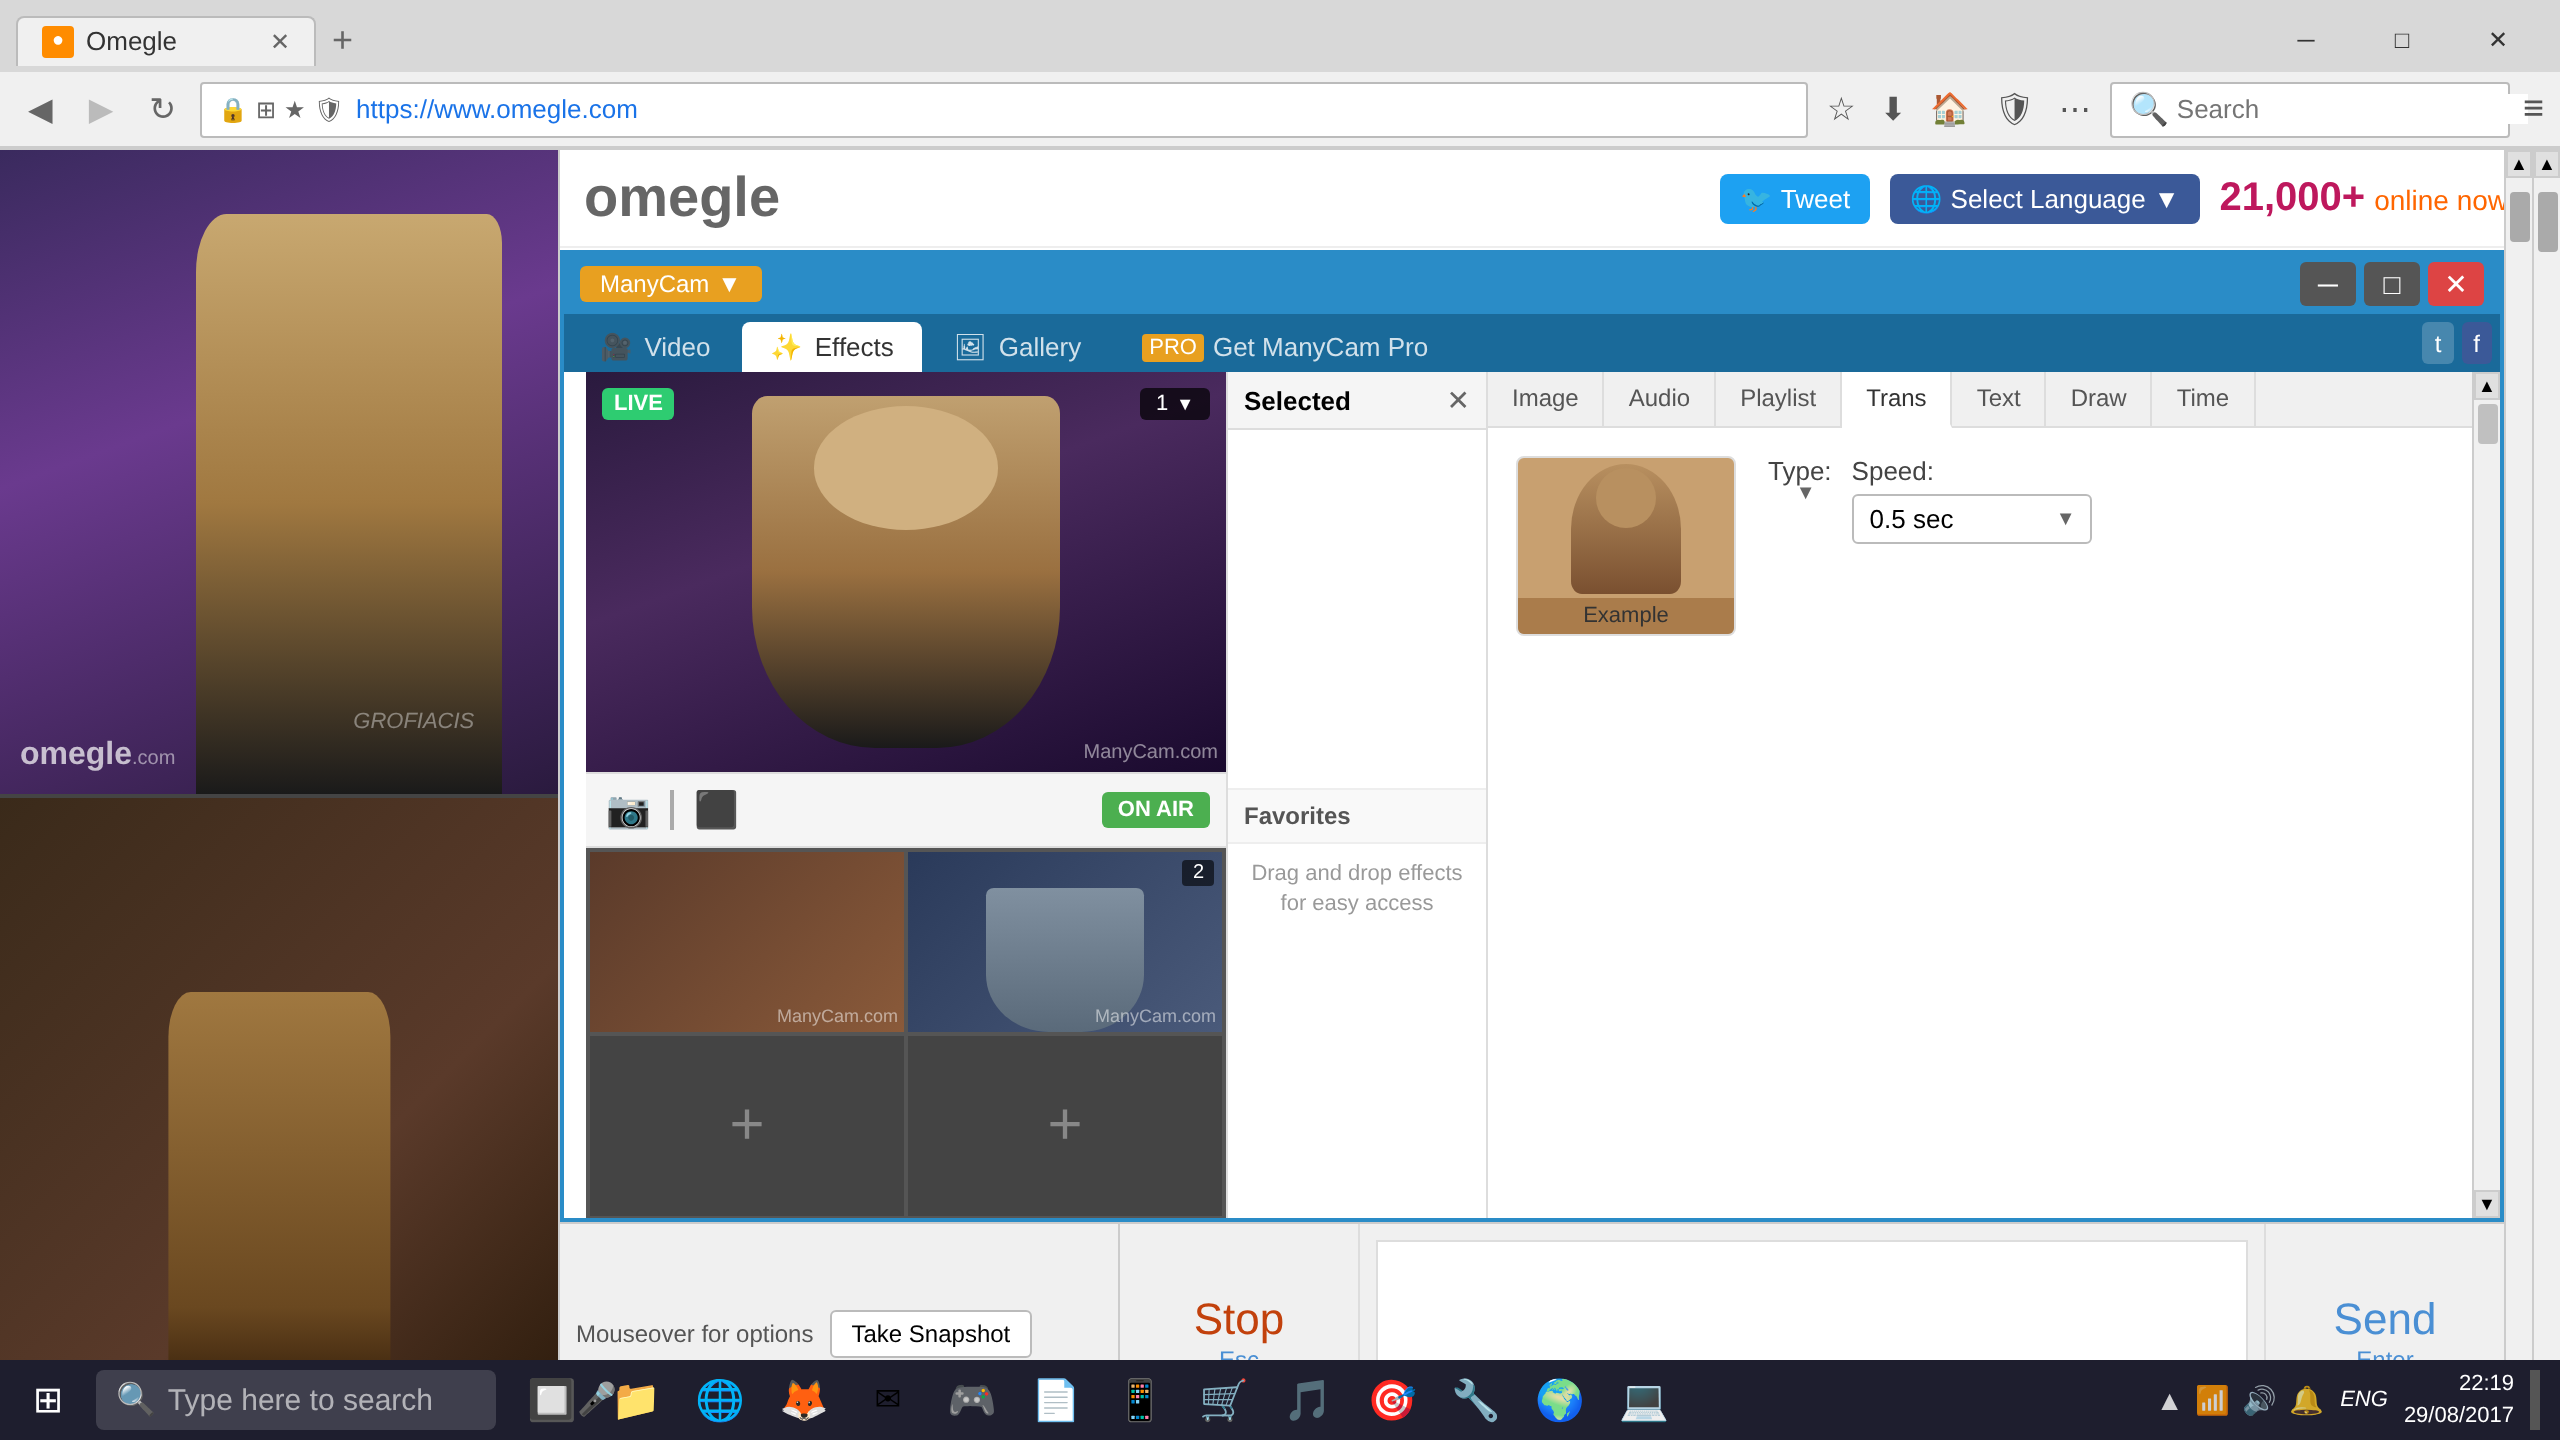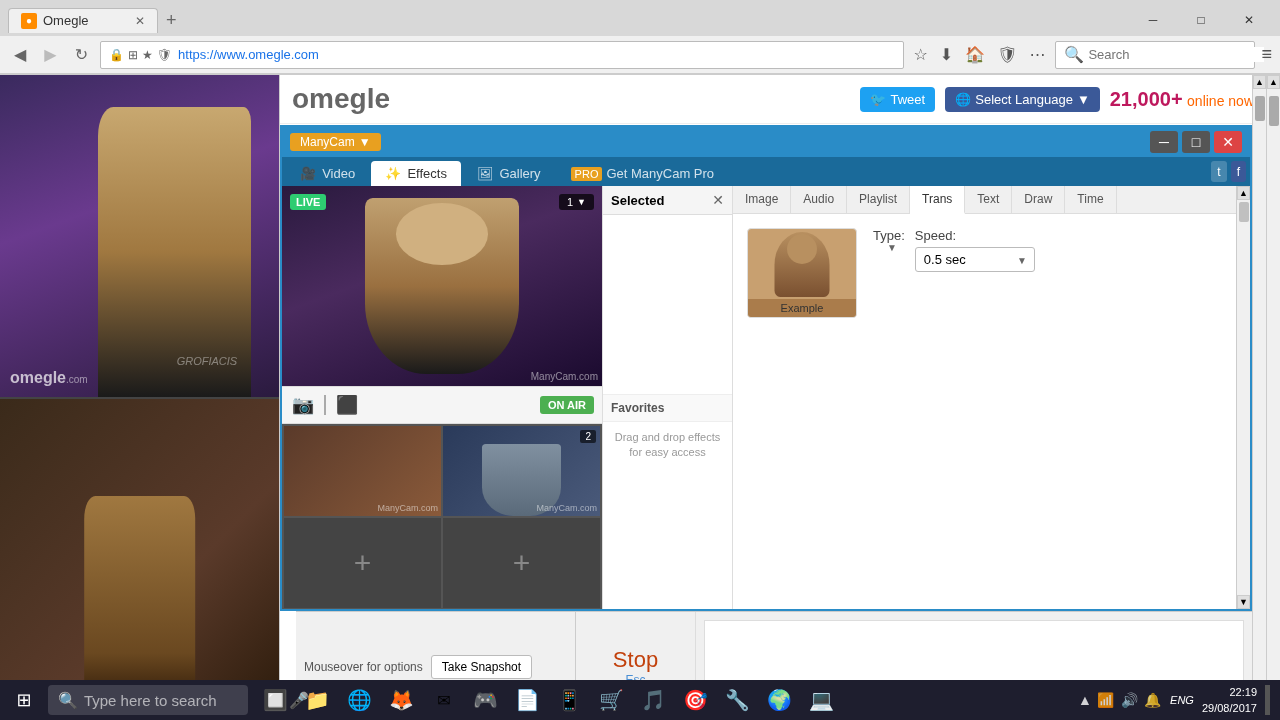--- a/index.html
+++ b/index.html
@@ -197,21 +197,21 @@
           <span>Get ManyCam Pro</span>
         </div>
         <div style="margin-left:auto;display:flex;gap:4px;padding-bottom:4px;">
           <button style="background:rgba(255,255,255,0.2);border:none;color:white;padding:2px 6px;font-size:12px;cursor:pointer;border-radius:3px;">t</button>
           <button style="background:#3b5998;border:none;color:white;padding:2px 6px;font-size:12px;cursor:pointer;border-radius:3px;">f</button>
         </div>
       </div>
 
       <div style="display:flex;flex:1;overflow:hidden;">
 
-        <div style="display:flex;flex-direction:column;width:320px;flex-shrink:0;">
+        <div style="display:flex;flex-direction:column;width:320px;flex-shrink:0;margin-left:11px;">
 
           <div style="flex:1;background:#111;position:relative;min-height:200px;">
             <div style="width:100%;height:100%;background:linear-gradient(160deg,#2a1a3e 0%,#4a2a5e 40%,#1a0a2e 100%);display:flex;align-items:center;justify-content:center;position:relative;overflow:hidden;">
               <div style="width:48%;height:88%;background:linear-gradient(180deg,#c0a070 0%,#9a7040 50%,#1a1a1a 100%);border-radius:5% 5% 40% 40%;position:relative;">
                 <div style="position:absolute;top:3%;left:20%;width:60%;height:35%;background:#d0b080;border-radius:50%;"></div>
               </div>
             </div>
             <div class="live-badge">LIVE</div>
             <div class="video-number-badge">
               <span>1</span>
@@ -310,32 +310,36 @@
         <div style="width:14px;background:#f0f0f0;border-left:1px solid #ccc;display:flex;flex-direction:column;">
           <button style="background:#e0e0e0;border:1px solid #ccc;font-size:9px;cursor:pointer;height:14px;">▲</button>
           <div style="flex:1;">
             <div style="width:10px;height:20px;background:#c0c0c0;margin:2px;border-radius:2px;"></div>
           </div>
           <button style="background:#e0e0e0;border:1px solid #ccc;font-size:9px;cursor:pointer;height:14px;">▼</button>
         </div>
       </div>
     </div>
 
-    <div style="position:absolute;bottom:0;left:16px;right:14px;height:110px;background:#f0f0f0;border-top:1px solid #ccc;display:flex;z-index:20;">
+    <div style="position:absolute;bottom:0;left:0;right:14px;height:110px;background:#f0f0f0;border-top:1px solid #ccc;display:flex;z-index:20;">
       <div style="width:280px;display:flex;align-items:center;padding:8px;gap:8px;font-size:12px;color:#555;border-right:1px solid #ccc;flex-shrink:0;">
         <span>Mouseover for options</span>
         <button class="snapshot-btn">Take Snapshot</button>
       </div>
       <div style="flex:1;display:flex;">
         <div style="width:120px;display:flex;flex-direction:column;align-items:center;justify-content:center;border-right:1px solid #ddd;">
           <button style="font-size:22px;color:#c2410c;cursor:pointer;background:none;border:none;font-weight:normal;">Stop</button>
           <span style="font-size:12px;color:#4a8fd4;">Esc</span>
         </div>
         <div style="flex:1;background:white;border:1px solid #ddd;margin:8px;">
           <textarea style="width: 100%; height: 100%; border: none; outline: none; resize: none; padding: 4px; font-size: 13px;"></textarea>
+        </div>
+        <div style="width:120px;display:flex;flex-direction:column;align-items:center;justify-content:center;border-left:1px solid #ddd;">
+          <button style="font-size:22px;color:#4a8fd4;cursor:pointer;background:none;border:none;">Send</button>
+          <span style="font-size:12px;color:#4a8fd4;">Enter</span>
         </div>
       </div>
     </div>
 
   </div>
 
   <div style="width:14px;background:#f0f0f0;border-left:1px solid #ccc;display:flex;flex-direction:column;">
     <button style="background:#e0e0e0;border:1px solid #ccc;font-size:9px;cursor:pointer;height:14px;">▲</button>
     <div style="flex:1;position:relative;">
       <div style="width:10px;height:30px;background:#aaa;margin:2px;border-radius:2px;position:absolute;top:5px;"></div>

